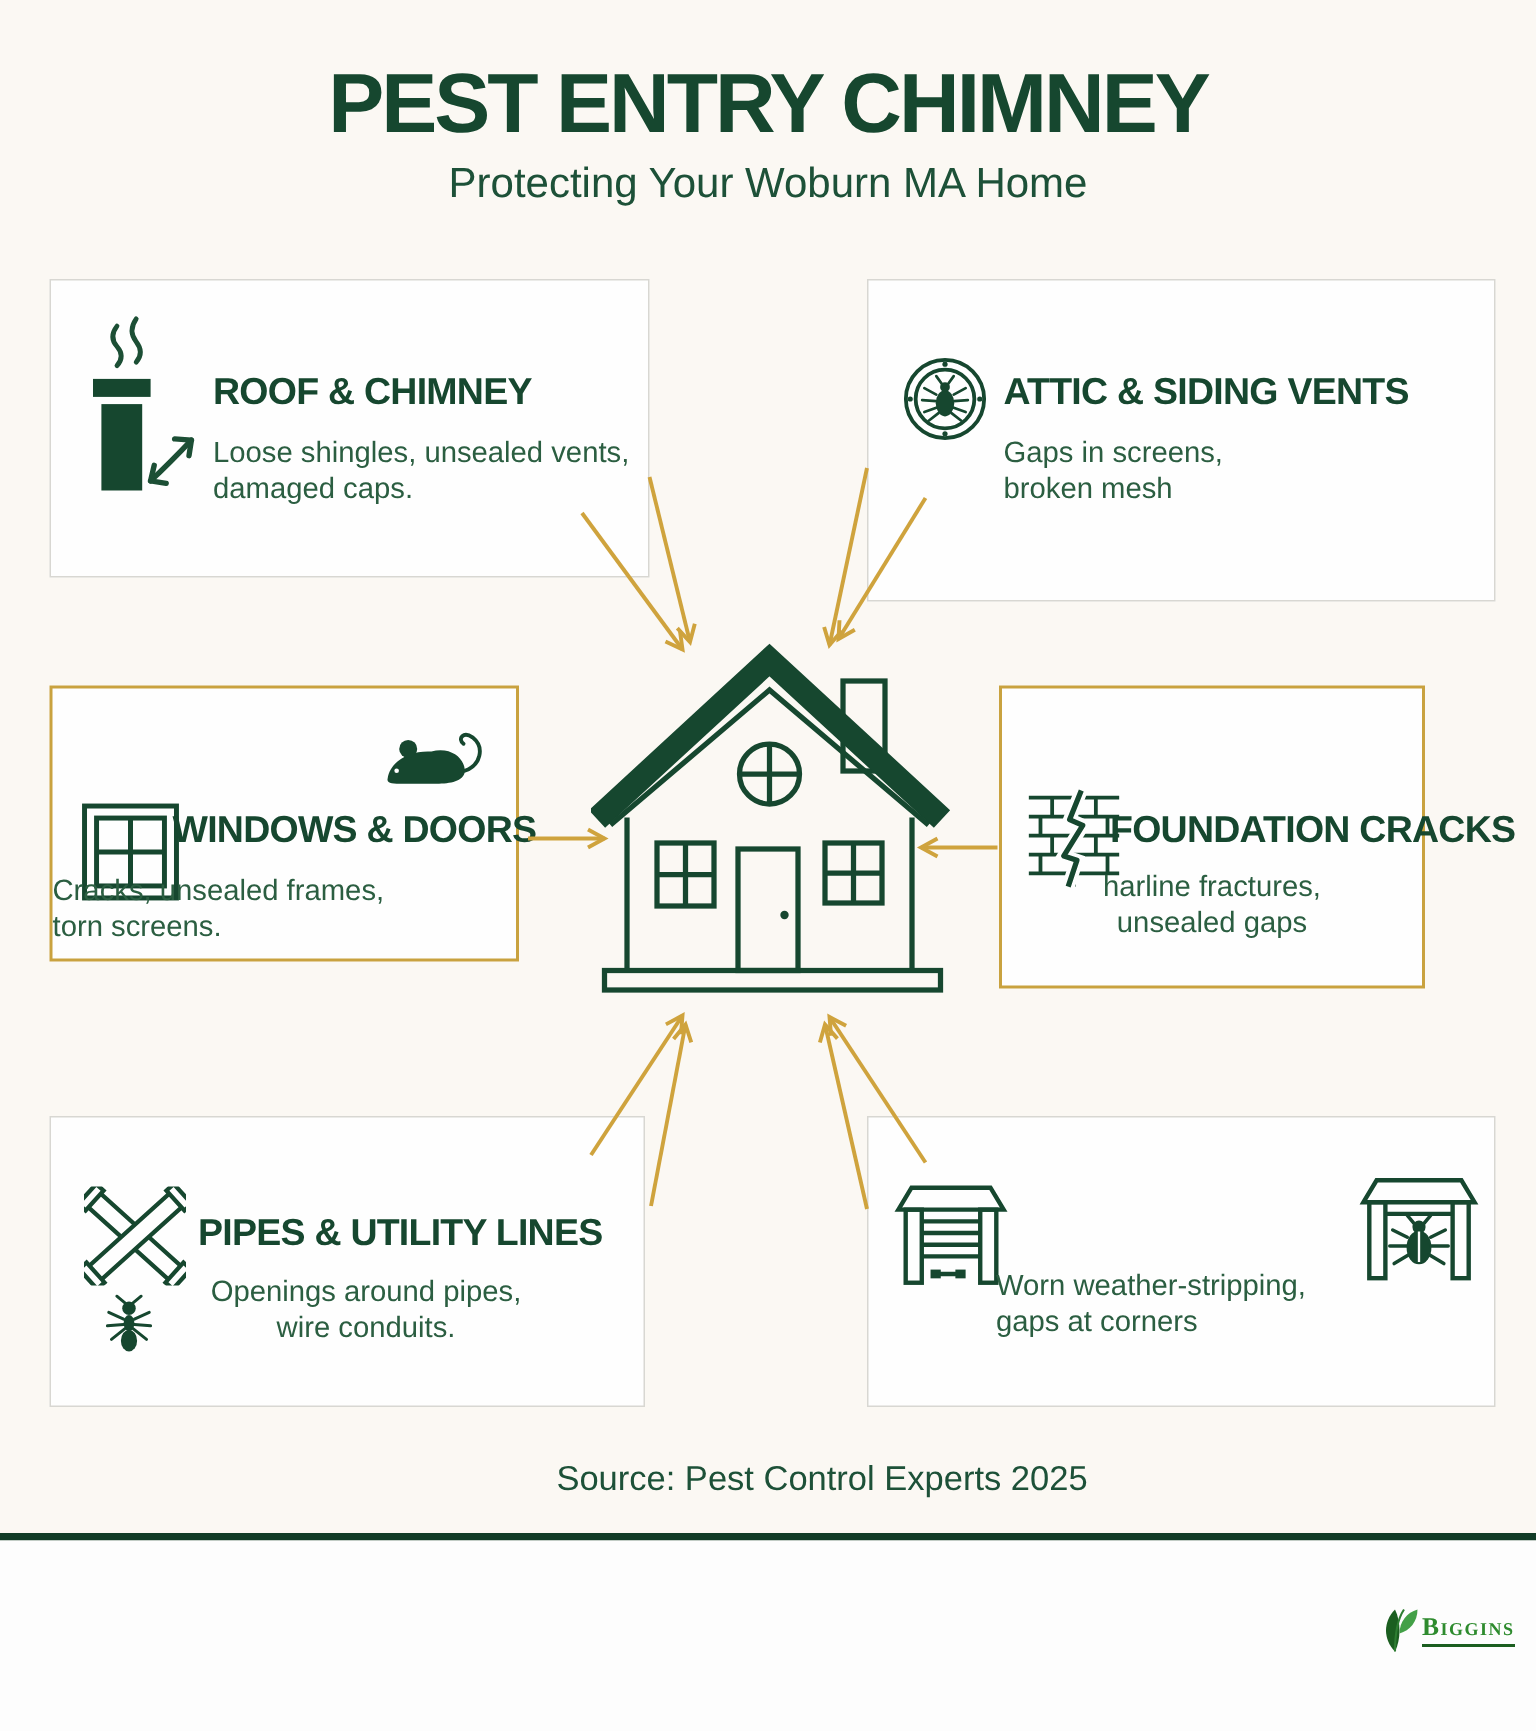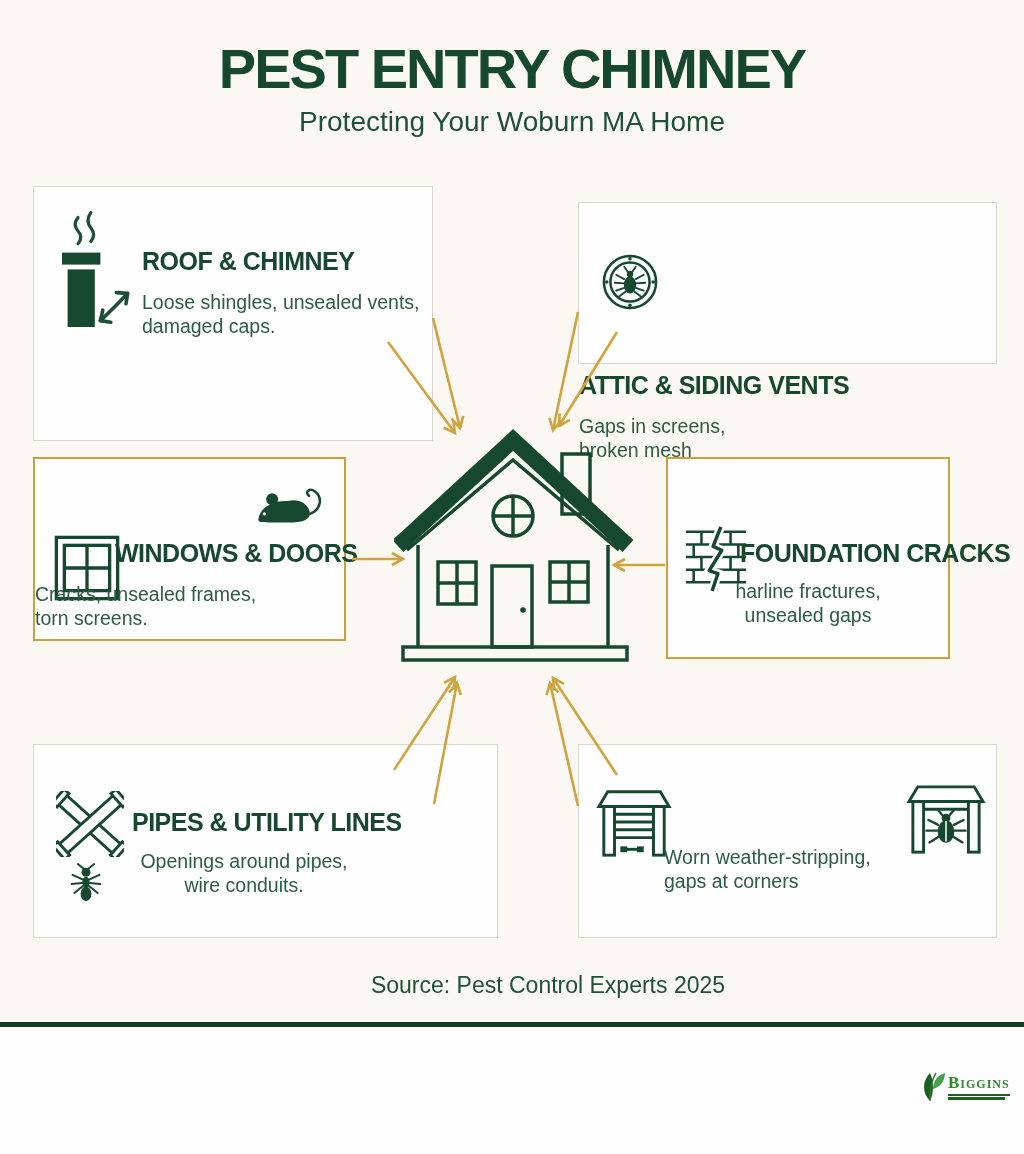--- a/index.html
+++ b/index.html
@@ -25,42 +25,42 @@
     margin:0; font-size:25px; font-weight:bold; letter-spacing:-0.5px;
     color:var(--green); white-space:nowrap;
   }
   .box p{
     margin:0; font-size:19.5px; line-height:1.24; color:var(--green-desc);
     white-space:pre-line;
   }
   .flexbox{display:flex; align-items:flex-start;}
   .icon-col{flex:0 0 auto;}
   
-  .b-roof{left:33px; top:186px; width:400px; height:255px;}
+  .b-roof{left:33px; top:186px; width:400px; height:199px;}
   .b-roof .icon-col{margin:22px 8px 0 20px; width:80px;}
   .b-roof .text-col{padding-top:60px;}
   .b-roof p{margin-top:14px;}
   
-  .b-attic{left:578px; top:202px; width:419px; height:162px;flex-direction:column;}
+  .b-attic{left:578px; top:186px; width:419px; height:215px;}
   .b-attic .icon-col{margin:50px 10px 0 22px; width:58px;}
   .b-attic .text-col{padding-top:60px;}
   .b-attic p{margin-top:14px;}
   
   .b-win{left:33px; top:457px; width:313px; height:184px;}
   .b-win .win-icon{position:absolute; left:19px; top:76px;}
   .b-win .mouse-icon{position:absolute; left:220px; top:24px;}
   .b-win h2{position:absolute; left:80px; top:80px;}
   .b-win p{position:absolute; left:0; top:123px; width:100%; text-align:left;}
   
   .b-found{left:666px; top:457px; width:284px; height:202px;}
   .b-found .brick-icon{position:absolute; left:14px; top:66px;}
   .b-found h2{position:absolute; left:72px; top:80px;}
   .b-found p{position:absolute; left:0; top:120px; width:100%; text-align:center;}
   
-  .b-pipes{left:33px; top:744px; width:465px; height:194px;}
+  .b-pipes{left:33px; top:744px; width:397px; height:194px;}
   .b-pipes .pipes-icon{position:absolute; left:22px; top:46px;}
   .b-pipes .ant-icon{position:absolute; left:34px; top:118px;}
   .b-pipes h2{position:absolute; left:98px; top:63px;}
   .b-pipes p{position:absolute; left:95px; top:104px; width:230px; text-align:center;}
   
   .b-garage{left:578px; top:744px; width:419px; height:194px;}
   .b-garage .garage-icon{position:absolute; left:16px; top:40px;}
   .b-garage .garage-bug-icon{position:absolute; left:327px; top:36px;}
   .b-garage h2{position:absolute; left:85px; top:61px;}
   .b-garage p{position:absolute; left:85px; top:100px; text-align:left;}
@@ -69,21 +69,21 @@
   .source{
     position:absolute; top:972px; left:0; width:100%; text-align:center;
     font-size:23px; color:var(--green-mid);padding-left:36px;
   }
   .divider{position:absolute; top:1022px; left:0; width:100%; height:5px; background:#123c27;}
   .footer{position:absolute; top:1027px; left:0; width:100%; height:127px; background:#fdfdfd;}
   .footer .txt{position:absolute; right:169px; top:30px; text-align:right;}
   .footer .company{font-size:23px; font-weight:bold; color:#3c3c3c; letter-spacing:-0.3px;}
   .footer .site{font-size:20px; color:#9c9c9c; margin-top:5px;}
   .logo{position:absolute; left:920px; top:42px; display:flex; align-items:center;}
-  .logo .wordmark{display:flex; flex-direction:column; margin-left:2px;}
+  .logo .wordmark{display:flex; flex-direction:row; margin-left:2px;}
   .logo .brand{
     font-family:"Liberation Serif", serif; font-size:17px; letter-spacing:1px;
     color:#2e8b2e; font-variant:small-caps; font-weight:bold;
     border-bottom:2px solid #1b5e20; padding-bottom:1px;
   }
   .logo .brand-bar{height:3px; background:#1b5e20; margin-top:1px; width:92%;}
   svg{display:block;}
 </style>
 </head>
 <body>

